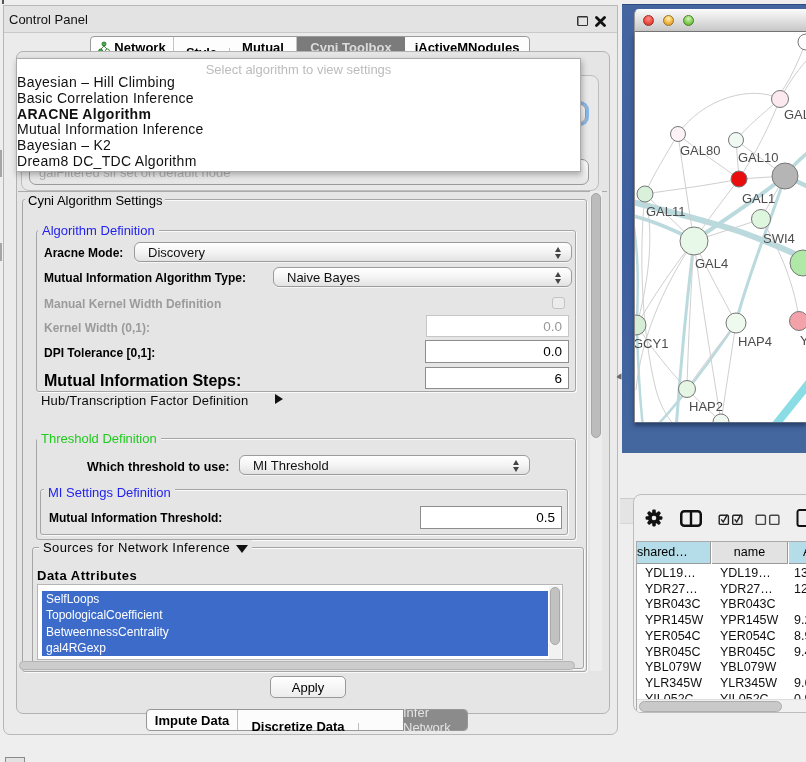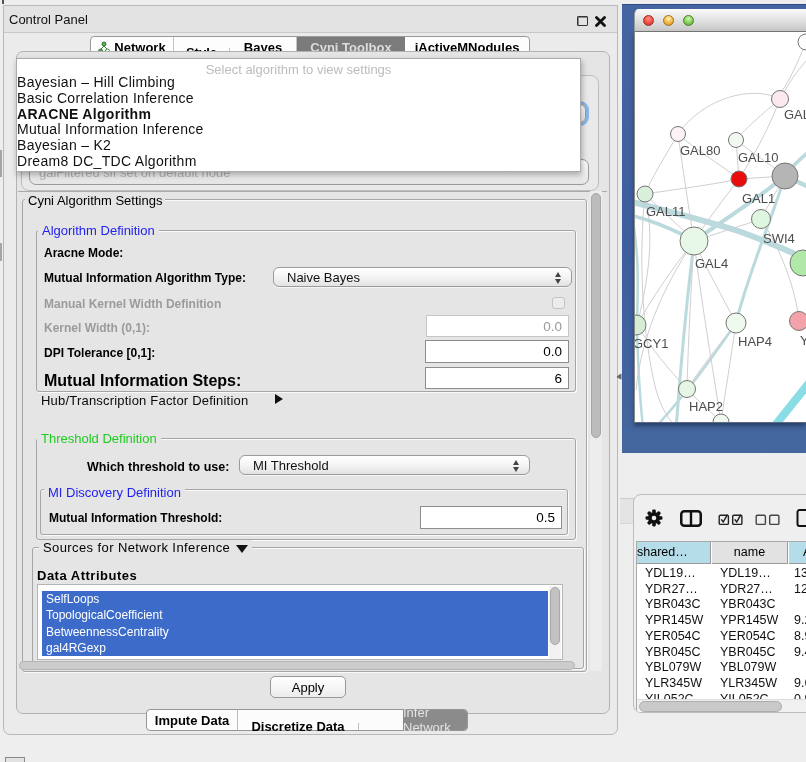--- a/index.html
+++ b/index.html
@@ -31,21 +31,21 @@
     <div style="width:83px; border-right:1px solid #c4c4c4; display:flex; align-items:center; justify-content:center; gap:4px;">
       <svg width="12" height="13" viewBox="0 0 12 13">
           <circle cx="6" cy="3" r="2" fill="#4caf50" stroke="#1c6b1c" stroke-width="0.8"></circle>
           <circle cx="2.6" cy="10" r="2" fill="#4caf50" stroke="#1c6b1c" stroke-width="0.8"></circle>
           <circle cx="9.4" cy="10" r="2" fill="#fff" stroke="#1c6b1c" stroke-width="0.8"></circle>
           <path d="M6 5 L3 8 M6 5 L9 8" stroke="#1c6b1c" stroke-width="0.8"></path>
         </svg>
       <span>Network</span>
       </div>
     <div style="width:56px; border-right:1px solid #c4c4c4; display:flex; align-items:center; justify-content:center;margin-top:11px;">Style</div>
-    <div style="width:67px; border-right:1px solid #c4c4c4; display:flex; align-items:center; justify-content:center;">Bayes</div>
+    <div style="width:67px; border-right:1px solid #c4c4c4; display:flex; align-items:center; justify-content:center;">Mutual</div>
     <div style="width:108px; background:#7b7b7b; color:#dcdcdc; display:flex; align-items:center; justify-content:center;">Cyni Toolbox</div>
     <div style="flex:1; display:flex; align-items:center; justify-content:center;">jActiveMNodules</div>
   </div>
 
   <div class="abs" id="content" style="left:10px; top:41px; width:596px; height:670px; font-size:12px;">
 
     <div class="abs" style="left:2px; top:4px; width:594px; height:663px; background:#e5e5e5; border:1px solid #b2b2b2; border-radius:7px;"></div>
 
     <div class="abs" style="left:7px; top:28px; width:578px; height:116px; background:#e9e9e9; border:1px solid #bdbdbd; border-radius:8px;"></div>
 
@@ -55,41 +55,42 @@
 
     <div class="abs" style="left:4px; top:144px; width:589px; height:0; border-top:1px solid #aaaaaa;"></div>
 
     <div class="abs" style="left:8px; top:152px; width:565px; height:473px; border:1px solid #a5a5a5; border-radius:3px; box-shadow:inset 0 1px 0 rgba(255,255,255,.8), 1px 1px 0 rgba(255,255,255,.8);"></div>
     <div class="abs" style="left:11px; top:146px; background:#e5e5e5; padding:0 3px; font-size:13px; color:#000;">Cyni Algorithm Settings</div>
 
     <div class="abs" style="left:22px; top:183px; width:540px; height:162px; border:1px solid #a5a5a5; border-radius:3px; box-shadow:inset 0 1px 0 rgba(255,255,255,.8), 1px 1px 0 rgba(255,255,255,.8);"></div>
     <div class="abs" style="left:24px; top:176px; background:#e5e5e5; padding:0 4px; font-size:13px; color:#2222ee;">Algorithm Definition</div>
 
     <div class="abs bold" style="left:30px; top:199px; font-size:12px;">Aracne Mode:</div>
+    <div class="abs combo" style="left:120px; top:195px; width:438px; height:20px;">Discovery</div>
     <div class="abs bold" style="left:30px; top:224px; font-size:12px;">Mutual Information Algorithm Type:</div>
     <div class="abs combo" style="left:259px; top:220px; width:299px; height:20px;">Naive Bayes</div>
     <div class="abs bold" style="left:30px; top:250px; font-size:12px; color:#9b9b9b;">Manual Kernel Width Definition</div>
     <div class="abs" style="left:538px; top:250px; width:13px; height:12px; background:#ececec; border:1px solid #c3c3c3; border-radius:3px;"></div>
     <div class="abs bold" style="left:30px; top:274px; font-size:12px; color:#9b9b9b;">Kernel Width (0,1):</div>
     <div class="abs field" style="left:412px; top:268px; width:143px; height:22px; border-color:#c6c6c6; color:#999;">0.0</div>
     <div class="abs bold" style="left:30px; top:299px; font-size:12px;">DPI Tolerance [0,1]:</div>
     <div class="abs field" style="left:411px; top:293px; width:144px; height:23px;">0.0</div>
     <div class="abs bold" style="left:30px; top:325px; font-size:16px;">Mutual Information Steps:</div>
     <div class="abs field" style="left:411px; top:320px; width:144px; height:22px;">6</div>
 
     <div class="abs" style="left:27px; top:346px; font-size:13px; letter-spacing:0.2px; color:#0a0a0a;">Hub/Transcription Factor Definition</div>
     <div class="abs" style="left:261px; top:347px; width:0; height:0; border-left:8px solid #111; border-top:5.5px solid transparent; border-bottom:5.5px solid transparent;"></div>
 
     <div class="abs" style="left:22px; top:391px; width:540px; height:102px; border:1px solid #a5a5a5; border-radius:3px; box-shadow:inset 0 1px 0 rgba(255,255,255,.8), 1px 1px 0 rgba(255,255,255,.8);"></div>
     <div class="abs" style="left:23px; top:384px; background:#e5e5e5; padding:0 4px; font-size:13px; color:#1ecc1e;">Threshold Definition</div>
     <div class="abs bold" style="left:73px; top:413px; font-size:12.5px;">Which threshold to use:</div>
     <div class="abs combo" style="left:225px; top:408px; width:291px; height:20px;">MI Threshold</div>
 
     <div class="abs" style="left:26px; top:442px; width:528px; height:46px; border:1px solid #a5a5a5; border-radius:3px; box-shadow:inset 0 1px 0 rgba(255,255,255,.8), 1px 1px 0 rgba(255,255,255,.8);"></div>
-    <div class="abs" style="left:30px; top:438px; background:#e5e5e5; padding:0 4px; font-size:13px; color:#2222ee;">MI Discovery Definition</div>
+    <div class="abs" style="left:30px; top:438px; background:#e5e5e5; padding:0 4px; font-size:13px; color:#2222ee;">MI Settings Definition</div>
     <div class="abs bold" style="left:35px; top:464px; font-size:12px;">Mutual Information Threshold:</div>
     <div class="abs field" style="left:406px; top:459px; width:142px; height:23px;">0.5</div>
 
     <div class="abs" style="left:18px; top:500px; width:552px; height:122px; border:1px solid #a5a5a5; border-radius:3px; box-shadow:inset 0 1px 0 rgba(255,255,255,.8), 1px 1px 0 rgba(255,255,255,.8);"></div>
     <div class="abs" style="left:25px; top:493px; background:#e5e5e5; padding:0 4px; font-size:13px; letter-spacing:0.4px; color:#000;">Sources for Network Inference <span style="display:inline-block; width:0; height:0; border-top:8px solid #111; border-left:6.5px solid transparent; border-right:6.5px solid transparent; vertical-align:middle; margin-left:2px;"></span></div>
     <div class="abs bold" style="left:23px; top:521px; font-size:13px; letter-spacing:0.5px;">Data Attributes</div>
 
     <div class="abs" style="left:23px; top:537px; width:526px; height:76px; background:#ffffff; border:1px solid #b5b5b5; overflow:hidden;">
       <div style="position:absolute; left:4px; top:6px; width:506px; background:#3c6bc9; color:#fff; font-size:12px; line-height:16.3px; padding-left:4px;">SelfLoops<br>TopologicalCoefficient<br>BetweennessCentrality<br>gal4RGexp</div>
 

